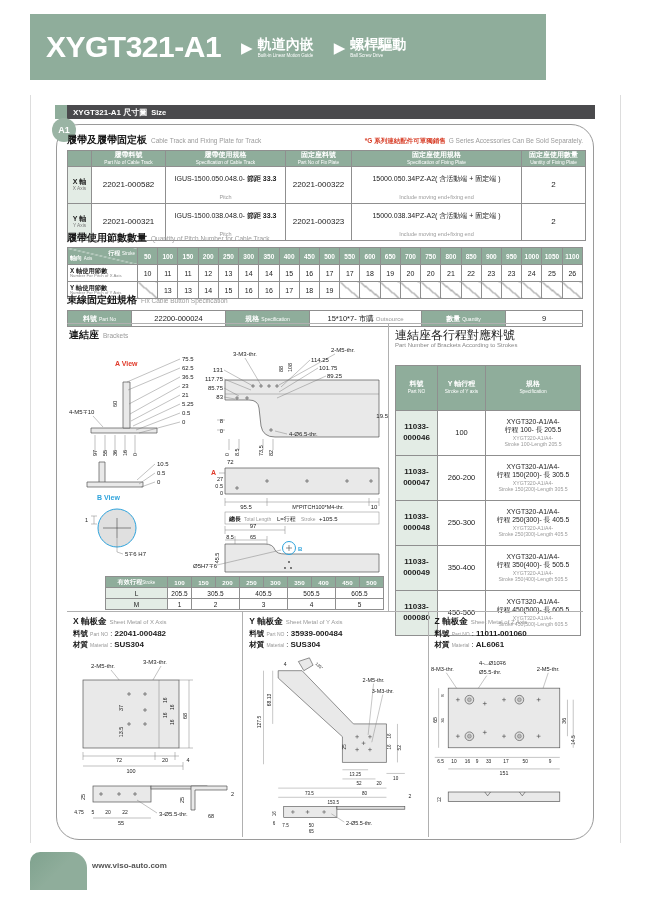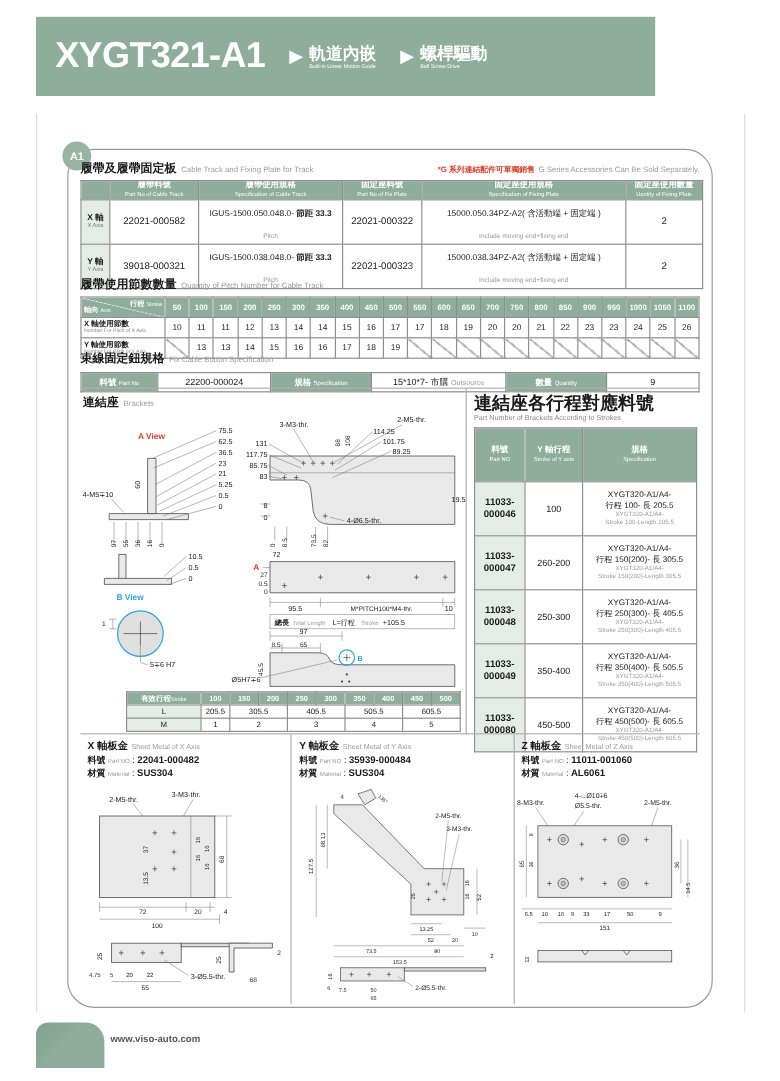--- a/index.html
+++ b/index.html
@@ -70,23 +70,23 @@
   
   .mid{position:absolute;left:10px;right:10px;top:198px;height:288px;border-top:1px solid #b0b0b0;display:flex}
   .mid-left{width:322px;border-right:1px solid #b0b0b0;position:relative;box-sizing:border-box}
   .mid-right{flex:1;position:relative;padding:4px 2px 0 6px;box-sizing:border-box}
   .mid-left .st{position:absolute;left:2px;top:4px}
   .bsvg{position:absolute;left:0;top:18px}
   .stk{position:absolute;left:38px;top:252px;width:278px}
   .stk td{height:10px;font-size:6.5px}
   .stk .gh{font-size:6.2px;font-weight:bold}
   .stk .gh i{font-style:normal;font-weight:normal;font-size:4.5px}
-  .bp-title .c{font-size:15px;font-weight:bold;display:block;line-height:1.2}
+  .bp-title .c{font-size:12px;font-weight:normal;display:block;line-height:1.2}
   .bp-title .e{font-size:6px;color:#888;display:block;line-height:1.2}
-  .t4{width:100%;margin-top:3px}
+  .t4{width:100%;margin-top:15px}
   .t4 td{height:44px}
   .t4 .pn{font-size:8px;font-weight:bold;line-height:1.3}
   .t4 .sk{font-size:7.5px}
   .t4 .s1{font-size:6.8px;line-height:1.25;display:block}
   .t4 .s2{font-size:5.2px;color:#9a9a9a;line-height:1.2;display:block}
   
   .bot{position:absolute;left:10px;right:10px;top:486px;height:225px;border-top:1px solid #b0b0b0;display:flex}
   .panel{position:relative;box-sizing:border-box;padding:4px 0 0 6px}
   .p1{width:177px;border-right:1px solid #b0b0b0}
   .p2{width:186px;border-right:1px solid #b0b0b0}
@@ -130,20 +130,25 @@
     </span>
     <span class="feat">
       <span class="tri">▶</span>
       <span>
         <span class="cjk">螺桿驅動</span>
         <span class="en">Ball Screw Drive</span>
       </span>
     </span>
   </div>
 
+  <div class="bar">
+    <span class="chip"></span>
+    <span class="lbl">XYGT321-A1 尺寸圖</span>
+    <span class="lbl-en">Size</span>
+  </div>
 
   <div class="sheet">
     <div class="badge">A1</div>
 
     <div class="sec1">
       <div class="titlerow">
         <span class="st"><span>履帶及履帶固定板</span><span class="en">Cable Track and Fixing Plate for Track</span></span>
         <span class="gnote"><span class="red">*G 系列連結配件可單獨銷售</span><span class="gy">G Series Accessories Can Be Sold Separately.</span></span>
       </div>
       <table class="t1">
@@ -188,21 +193,21 @@
           <td><span class="spec1"><span>IGUS-1500.050.048.0-</span> <b>節距 33.3</b></span><br><span class="spec2">Pitch</span></td>
           <td class="v8">22021-000322</td>
           <td><span class="spec1">15000.050.34PZ-A2( 含活動端 + 固定端 )</span><br><span class="spec2">Include moving end+fixing end</span></td>
           <td class="v8">2</td>
         </tr>
         <tr style="height:26px">
           <td class="lg axl">
                 <span class="c">Y 軸</span>
                 <span class="e">Y Axis</span>
               </td>
-          <td class="v8">39018-000321</td>
+          <td class="v8">22021-000321</td>
           <td><span class="spec1"><span>IGUS-1500.038.048.0-</span> <b>節距 33.3</b></span><br><span class="spec2">Pitch</span></td>
           <td class="v8">22021-000323</td>
           <td><span class="spec1">15000.038.34PZ-A2( 含活動端 + 固定端 )</span><br><span class="spec2">Include moving end+fixing end</span></td>
           <td class="v8">2</td>
         </tr>
       </tbody>
         </table>
     </div>
 
     <div class="sec2">

